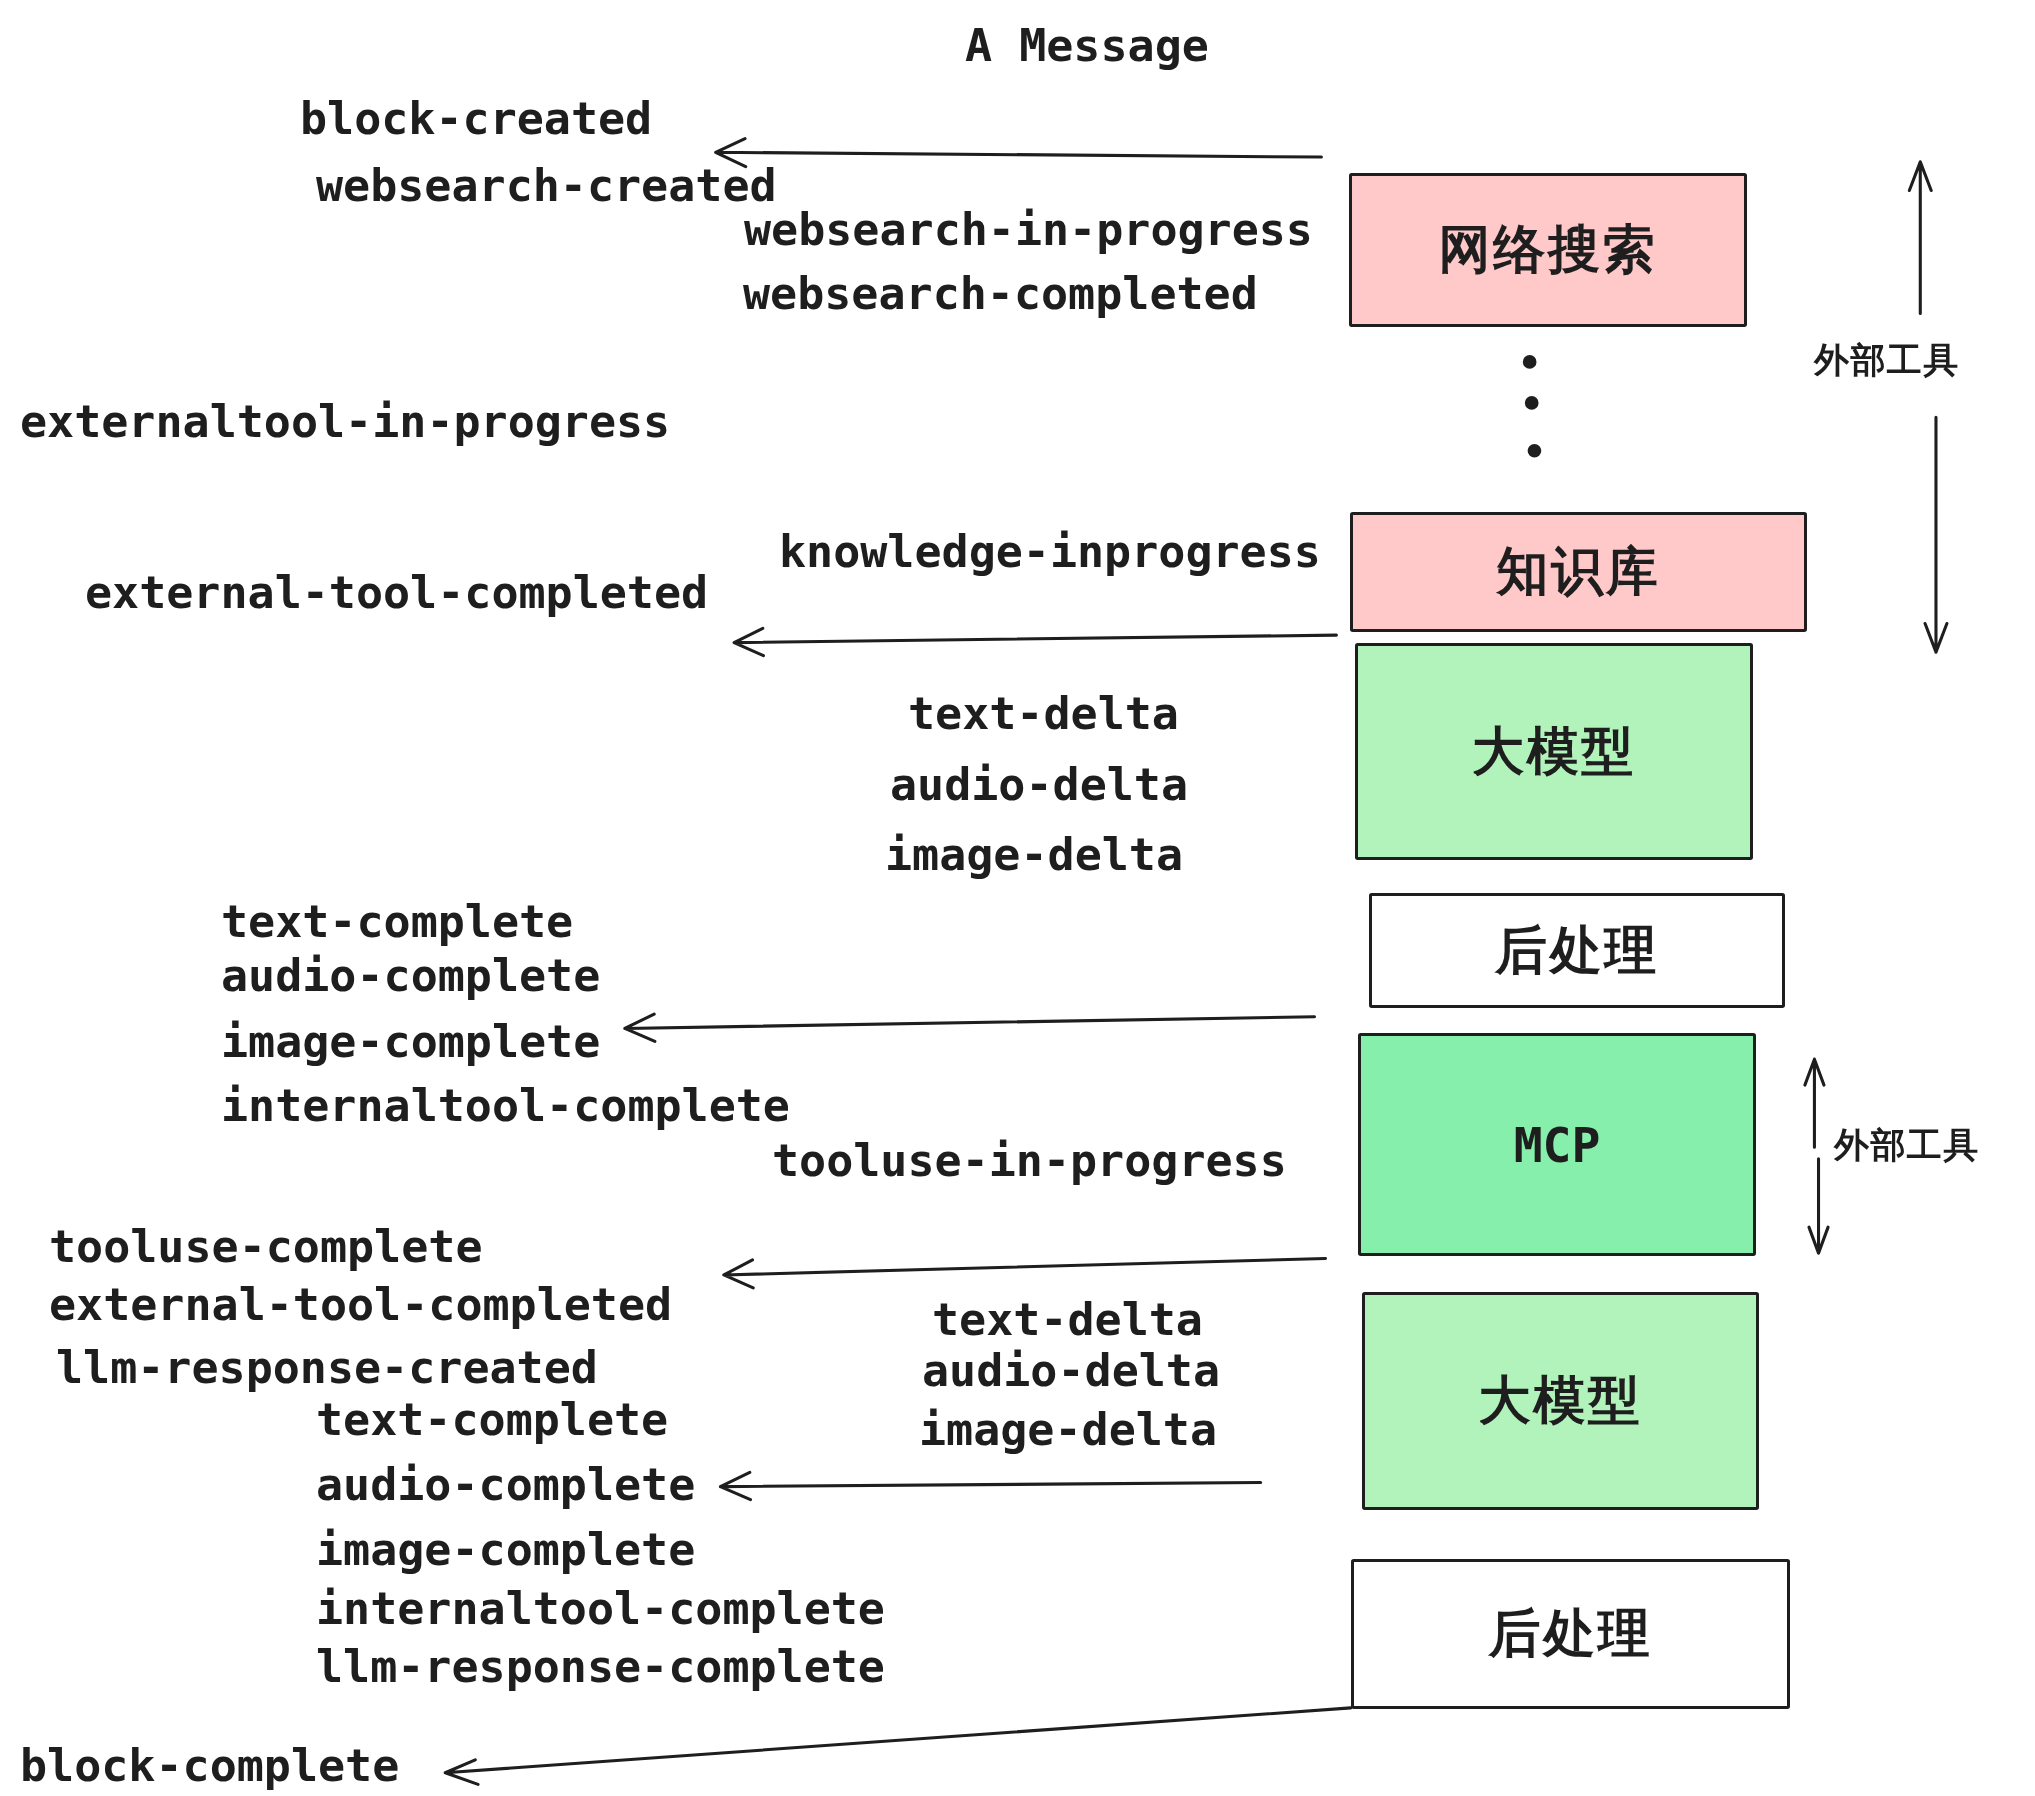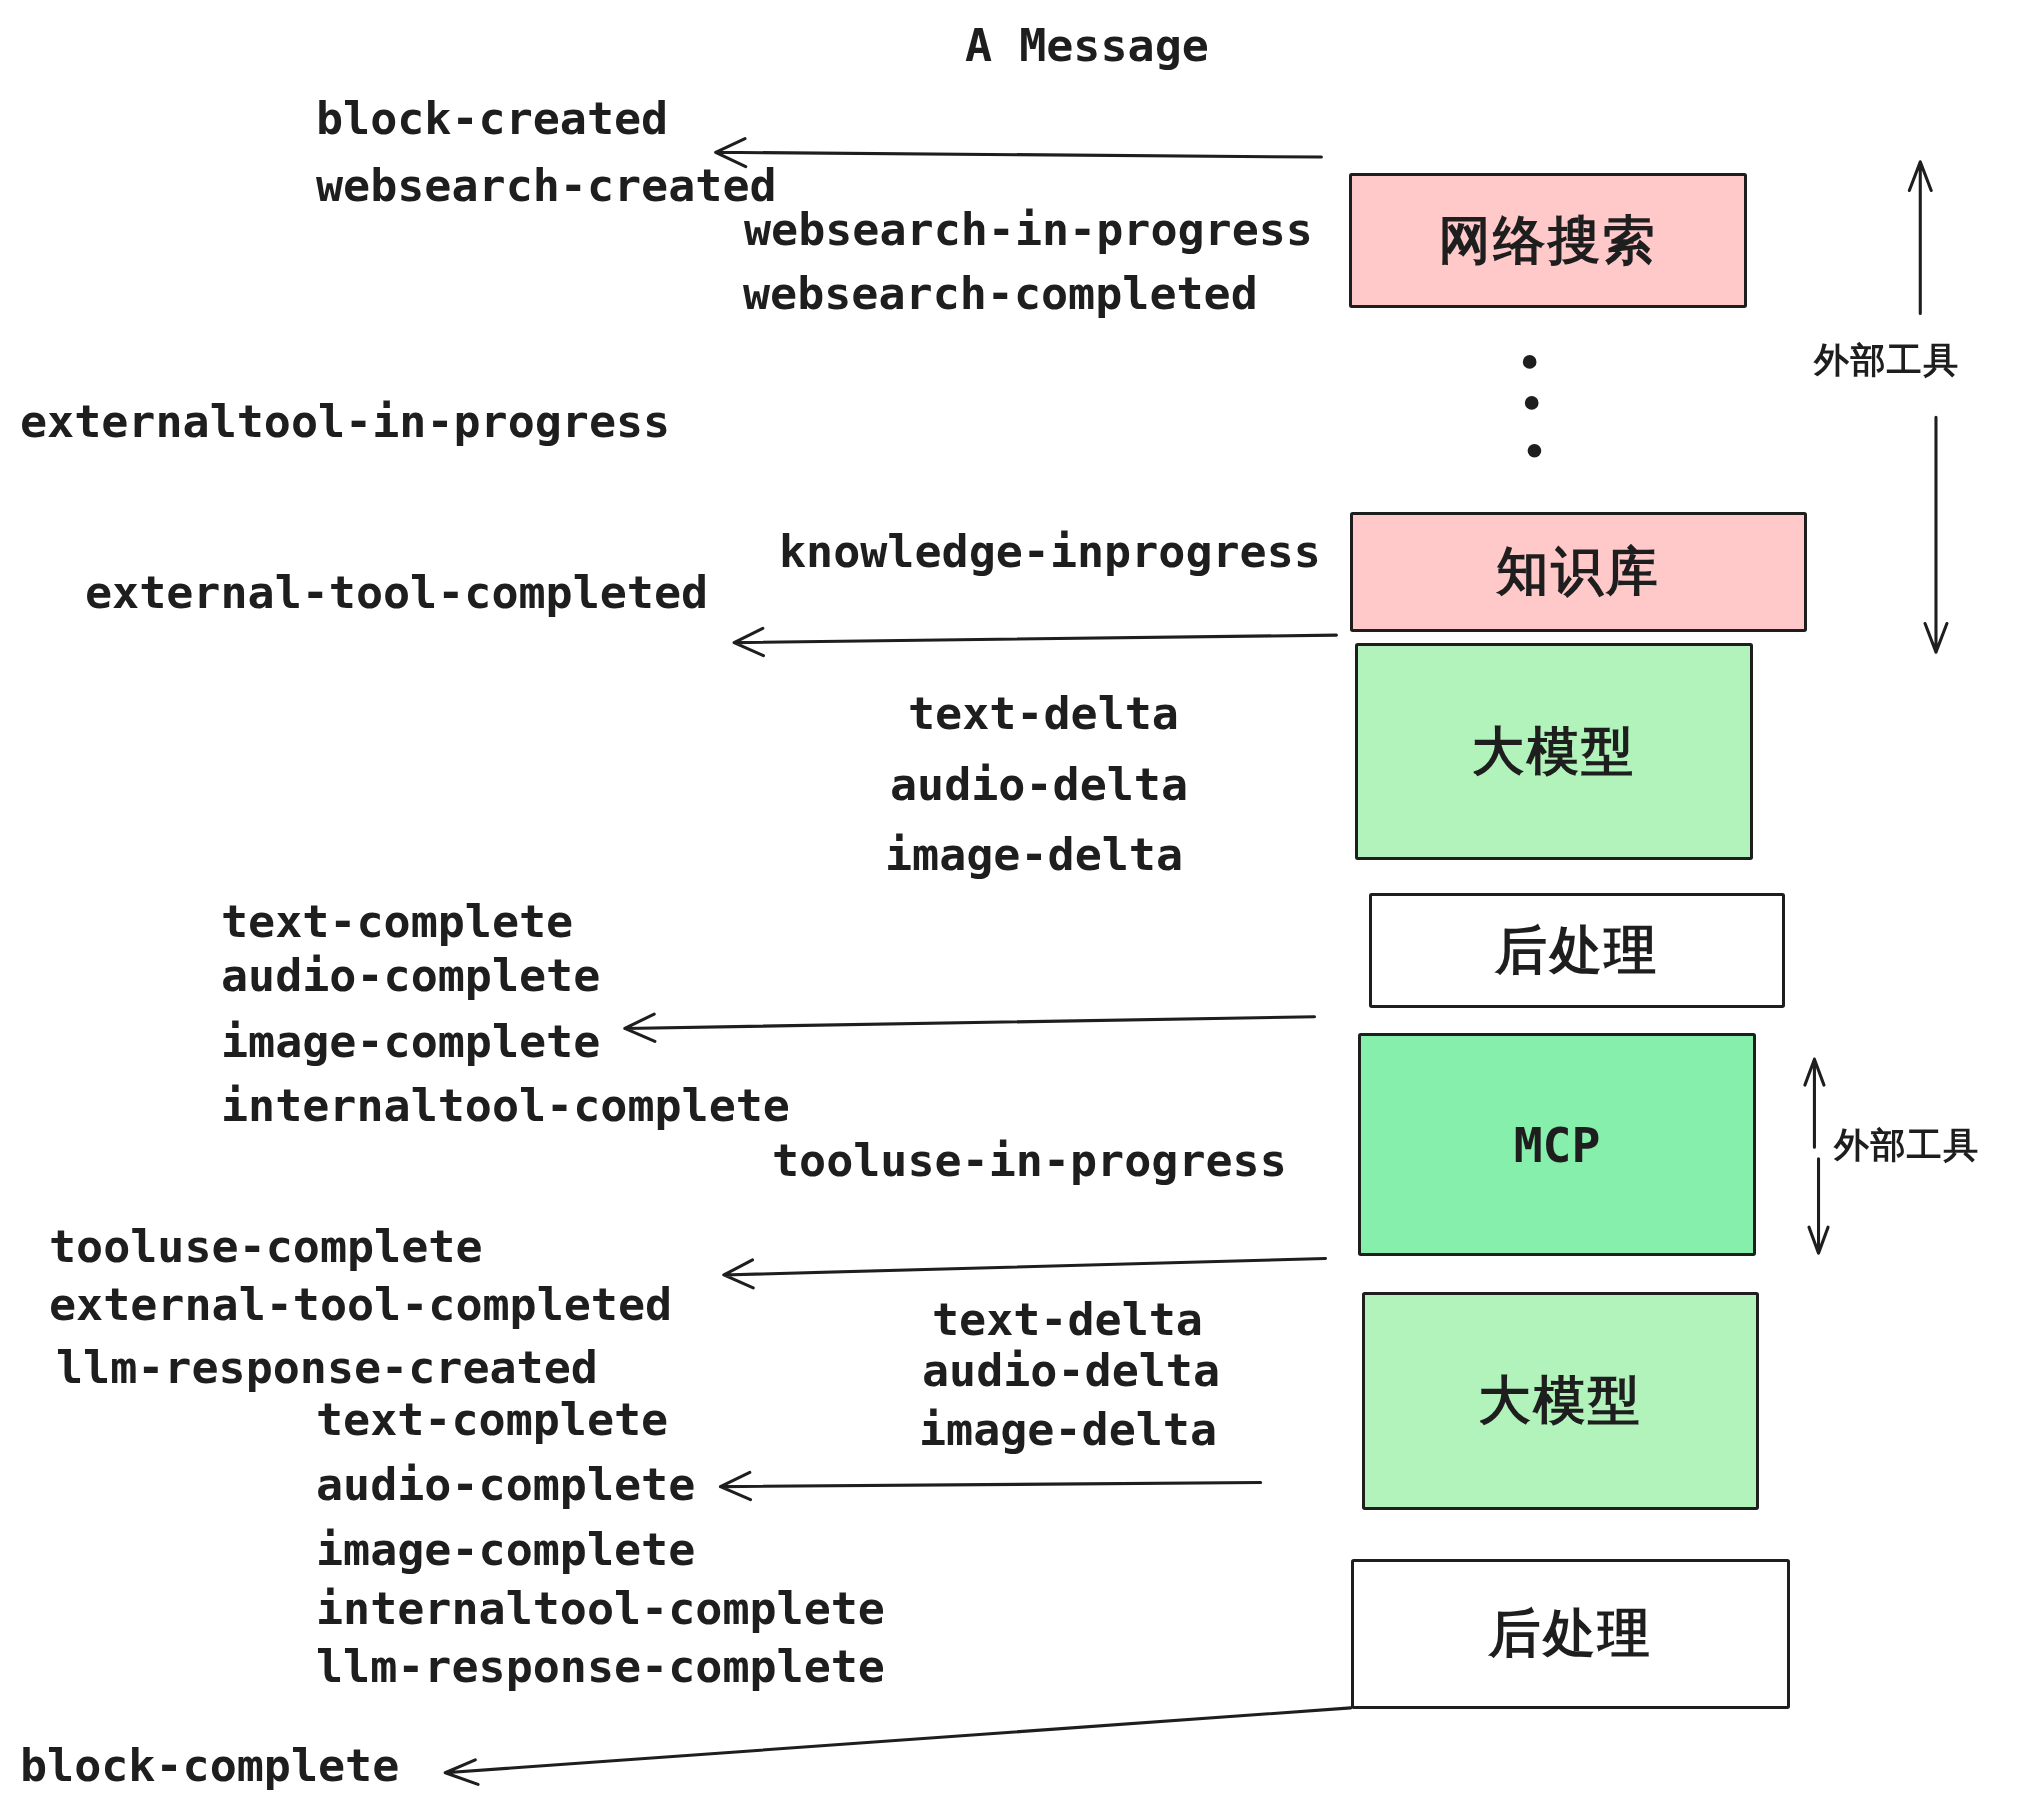--- a/index.html
+++ b/index.html
@@ -35,21 +35,21 @@
     <path d="M2663 1697 L2663 1835 M2649 1797 L2663 1835 L2677 1797"></path>
     <g fill="#1e1e1e" stroke="none">
       <circle cx="2240" cy="530" r="10"></circle>
       <circle cx="2243" cy="590" r="10"></circle>
       <circle cx="2247" cy="660" r="10"></circle>
     </g>
   </svg>
 
   <div class="title" style="left:965px;top:22.5px;position:absolute;">A Message</div>
 
-  <div class="box" style="left:1349px;top:173px;width:398px;height:135px;background:#ffc9c9;">
+  <div class="box" style="left:1349px;top:173px;width:398px;height:154px;background:#ffc9c9;">
     <span class="box-label">网络搜索</span>
   </div>
   <div class="box" style="left:1350px;top:512px;width:457px;height:120px;background:#ffc9c9;">
     <span class="box-label">知识库</span>
   </div>
   <div class="box" style="left:1355px;top:643px;width:398px;height:217px;background:#b2f2bb;">
     <span class="box-label">大模型</span>
   </div>
   <div class="box" style="left:1369px;top:893px;width:416px;height:115px;background:#ffffff;">
     <span class="box-label">后处理</span>
@@ -60,21 +60,21 @@
   <div class="box" style="left:1362px;top:1292px;width:397px;height:218px;background:#b2f2bb;">
     <span class="box-label">大模型</span>
   </div>
   <div class="box" style="left:1351px;top:1559px;width:439px;height:150px;background:#ffffff;">
     <span class="box-label">后处理</span>
   </div>
 
   <div class="side-label" style="left:1814px;top:335px;">外部工具</div>
   <div class="side-label" style="left:1834px;top:1120px;">外部工具</div>
 
-  <div class="evt" style="left:316px;top:96px;">block-created</div>
+  <div class="evt" style="left:300px;top:96px;">block-created</div>
   <div class="evt" style="left:316px;top:163px;">websearch-created</div>
   <div class="evt" style="left:743px;top:271px;">websearch-completed</div>
   <div class="evt" style="left:744px;top:207px;">websearch-in-progress</div>
   <div class="evt" style="left:20px;top:399px;">externaltool-in-progress</div>
   <div class="evt" style="left:779px;top:529px;">knowledge-inprogress</div>
   <div class="evt" style="left:85px;top:570px;">external-tool-completed</div>
   <div class="evt" style="left:908px;top:691px;">text-delta</div>
   <div class="evt" style="left:890px;top:762px;">audio-delta</div>
   <div class="evt" style="left:885px;top:832px;">image-delta</div>
   <div class="evt" style="left:221px;top:899px;">text-complete</div>

